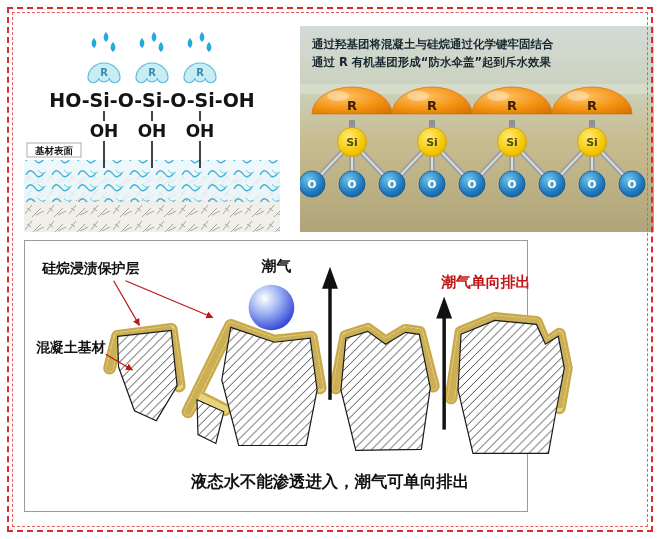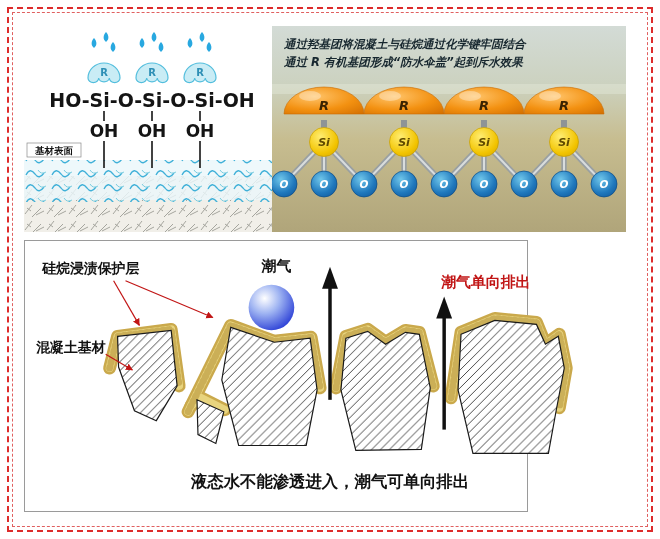--- a/index.html
+++ b/index.html
@@ -2,21 +2,21 @@
 <html><head>
 <meta charset="utf-8">
 <style>
   html,body{margin:0;padding:0;background:#e9e9e9;}
   .frame{position:relative;width:660px;height:539px;background:#ffffff;
          font-family:"DejaVu Sans","Liberation Sans",sans-serif;overflow:hidden;}
   .red-border-outer{position:absolute;inset:7px;border:2px dashed #dd2b2b;pointer-events:none;z-index:10;}
   .red-border-inner{position:absolute;inset:12px;border:1px dashed #e06060;pointer-events:none;z-index:10;}
   .panel{position:absolute;}
   #panel-hydrolysis{left:24px;top:26px;width:256px;height:206px;background:#ffffff;}
-  #panel-bonding{left:272px;top:26px;width:354px;height:206px;font-style:italic;}
+  #panel-bonding{left:300px;top:26px;width:354px;height:206px;}
   #panel-mechanism{left:24px;top:240px;width:504px;height:272px;background:#ffffff;border:1px solid #9a9a9a;box-sizing:border-box;}
   svg{display:block;}
   svg text{font-family:"DejaVu Sans","Liberation Sans",sans-serif;}
 </style>
 </head>
 <body>
 
 <div class="frame">
   <div class="red-border-outer"></div>
   <div class="red-border-inner"></div>

